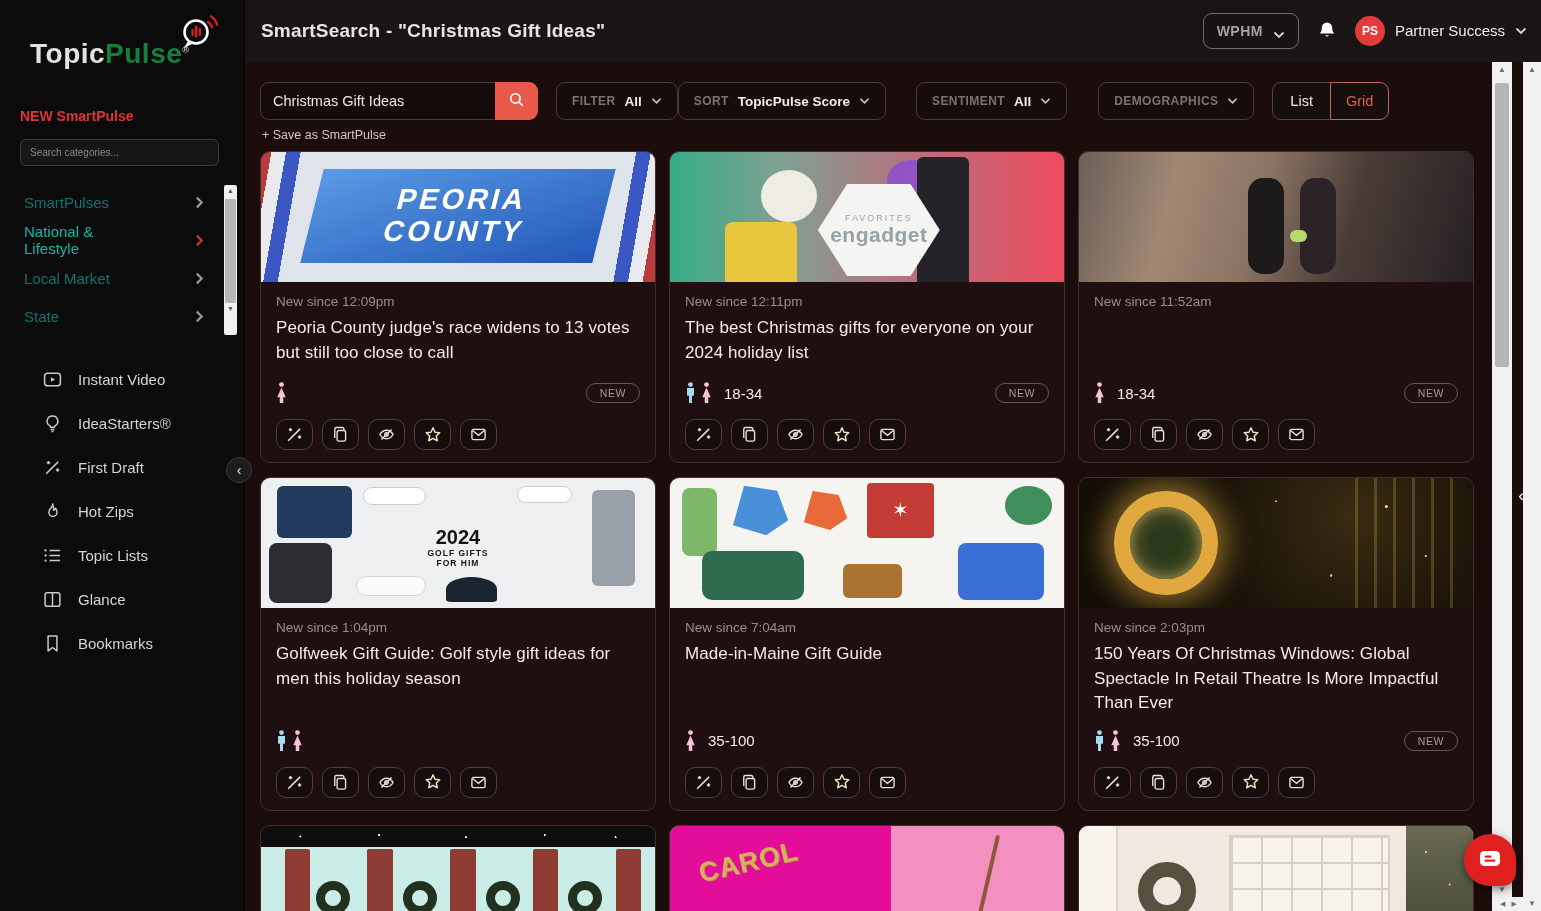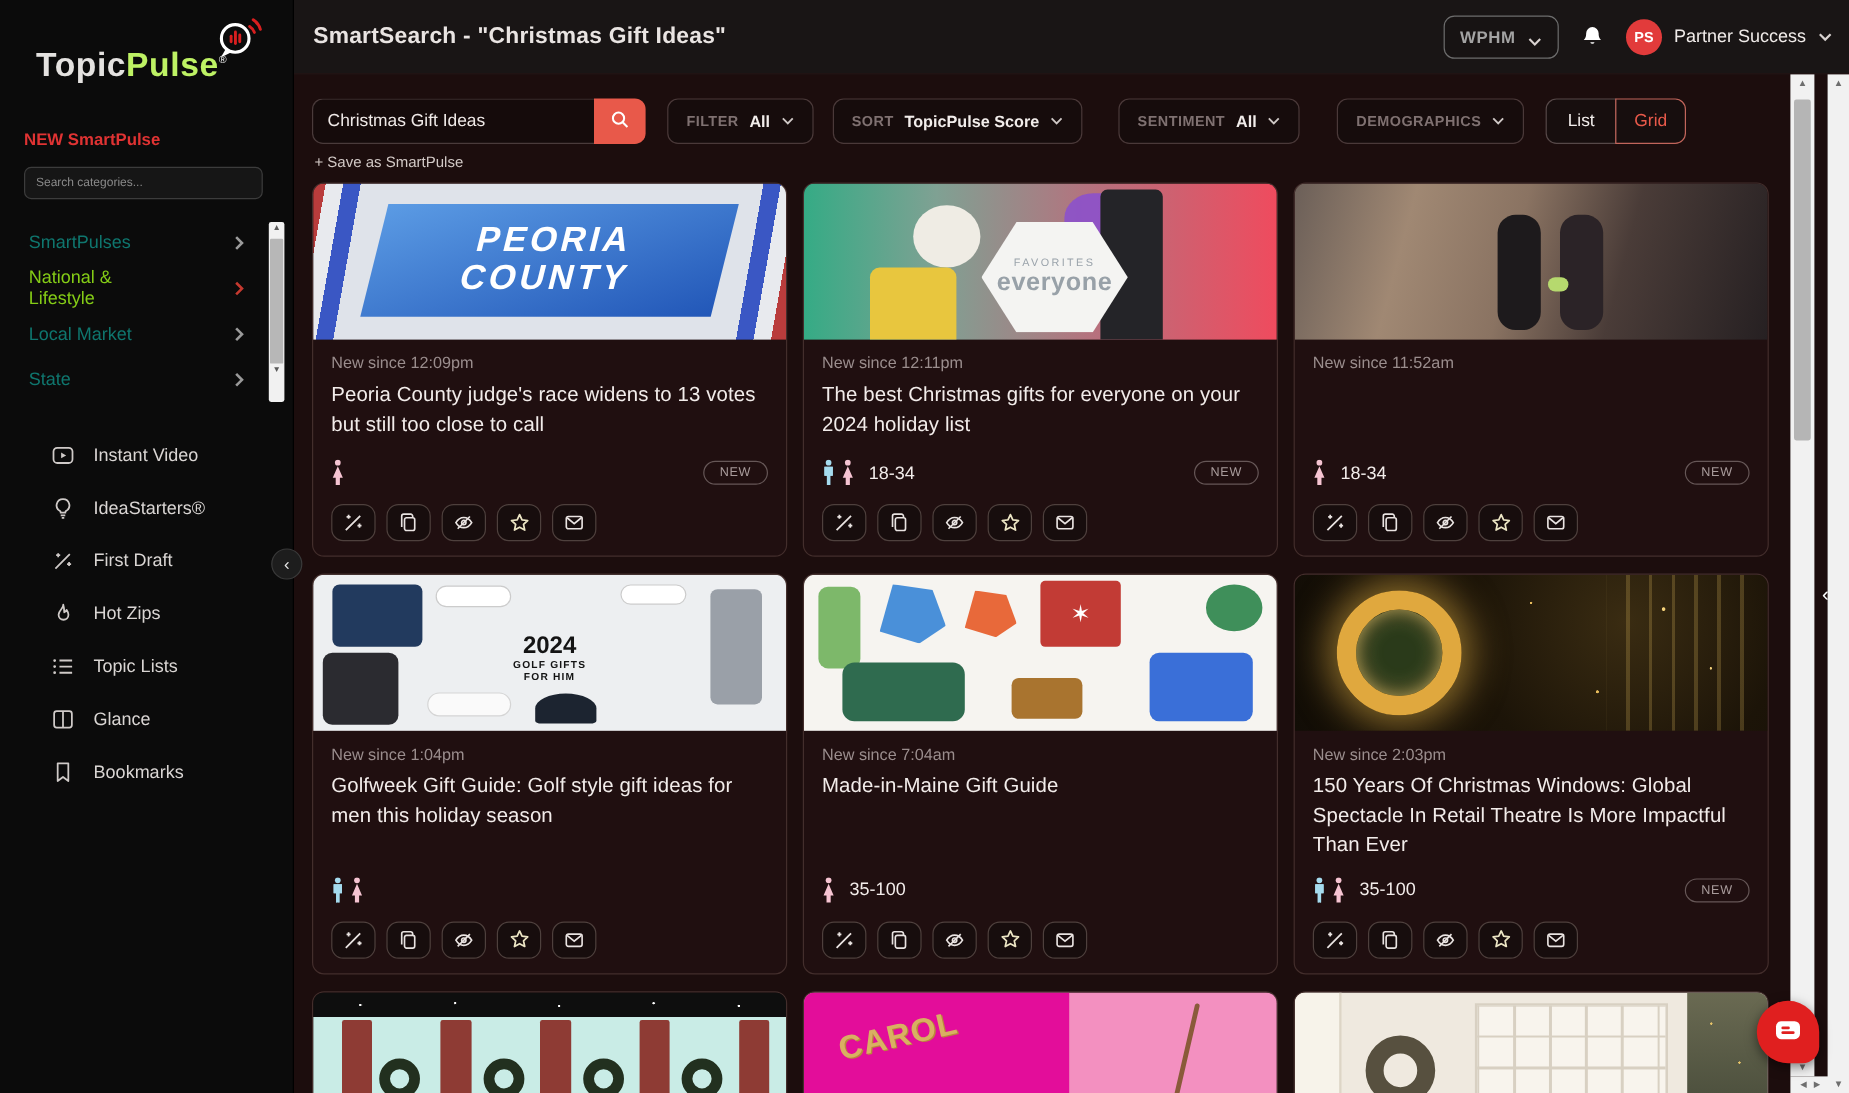--- a/index.html
+++ b/index.html
@@ -4,32 +4,32 @@
 <style>
   html,body{margin:0;padding:0;width:1541px;height:911px;overflow:hidden;
     font-family:"Liberation Sans","DejaVu Sans",sans-serif;background:#1c0d0d;}
   *{box-sizing:border-box;}
   .app{display:flex;width:1541px;height:911px;}
 
   
   .sidebar{width:245px;min-width:245px;background:#0b0b0b;position:relative;border-right:1px solid #000;}
   .logo{position:relative;width:200px;margin:16px auto 0;height:64px;}
   .logo-text{font-size:28px;font-weight:700;letter-spacing:.5px;color:#e4e2e0;position:absolute;left:8px;top:22px;white-space:nowrap;}
-  .logo-text .red{color:#bef264;margin-top:48px;}
+  .logo-text .red{color:#15803d;margin-top:48px;}
   .logo-text sup{font-size:9px;color:#cfcfcf;}
   .logo-bubble{position:absolute;right:2px;top:-4px;}
   .new-sp{color:#e03333;font-weight:700;font-size:14px;margin:28px 0 0 20px;cursor:pointer;}
   .cat-search{display:block;width:199px;margin:15px 0 10px 20px;height:27px;background:#161616;
     border:1px solid #3c3c3c;border-radius:6px;color:#c9c9c9;font-size:10px;padding:0 9px;outline:none;
     font-family:"Liberation Sans",sans-serif;}
   .cat-search::placeholder{color:#8a8a8a;}
   .cats{margin-top:17px;position:relative;}
   .cat-item{display:flex;align-items:center;height:38px;padding:0 40px 0 24px;cursor:pointer;color:#0f766e;font-size:15px;}
   .cat-item .chev{margin-left:auto;color:#9a9a9a;display:flex;}
-  .cat-item.active{color:#84cc16;gap:47px;}
+  .cat-item.active{color:#14b8a6;gap:47px;}
   .cat-item.active .chev{color:#c5392f;}
   .cat-scroll{position:absolute;right:7px;top:2px;width:13px;height:150px;background:#f1f1f1;border-radius:2px;
     display:flex;flex-direction:column;align-items:center;font-size:7px;color:#5a5a5a;cursor:pointer;}
   .cat-scroll .thumb{width:11px;height:104px;background:#b7b7b7;margin-top:2px;border-radius:1px;}
   .cat-scroll .arr{height:12px;line-height:12px;}
   .tools{margin-top:22px;}
   .tool-item{display:flex;align-items:center;height:44px;padding-left:42px;color:#d9d5d3;font-size:15px;cursor:pointer;gap:16px;}
   .tool-item .ticon{display:flex;color:#cfcac8;width:20px;justify-content:center;}
   .collapse-btn{position:absolute;left:226px;top:457px;width:26px;height:26px;border-radius:50%;
     background:#1d1d1d;border:1px solid #3a3a3a;color:#e8e8e8;font-size:14px;line-height:22px;text-align:center;
@@ -54,21 +54,21 @@
   .search-wrap{display:flex;}
   .search-input{width:235px;height:38px;background:#150b0b;border:1px solid #4a3b3b;border-right:none;
     border-radius:9px 0 0 9px;color:#efe9e7;font-size:14.5px;padding:0 12px;outline:none;font-family:"Liberation Sans",sans-serif;}
   .search-btn{width:43px;height:38px;background:#e8594a;border:none;border-radius:0 9px 9px 0;cursor:pointer;
     display:flex;align-items:center;justify-content:center;}
   .pill{display:flex;align-items:center;gap:9px;height:38px;padding:0 15px;border:1px solid #4a3939;border-radius:9px;
     background:#160c0c;cursor:pointer;}
   .p-label{font-size:12px;letter-spacing:.4px;color:#7f7171;font-weight:600;}
   .p-val{font-size:13.5px;font-weight:700;color:#f2edeb;}
   .pill .chev-d{color:#cfc8c6;}
-  .ml18{margin-left:18px;} .ml15{margin-left:16px;text-align:center;} .ml30{margin-left:30px;} .ml31{margin-left:31px;}
+  .ml18{margin-left:18px;} .ml15{margin-left:0;text-align:center;} .ml30{margin-left:30px;} .ml31{margin-left:31px;}
   .view-toggle{display:flex;margin-left:18px;}
   .btn-list{height:38px;padding:0 17px;background:#170e0e;border:1px solid #564848;border-radius:9px 0 0 9px;
     color:#f2edeb;font-size:14.5px;cursor:pointer;}
   .btn-grid{height:38px;padding:0 15px;background:#170e0e;border:1px solid #c2655b;border-radius:0 9px 9px 0;
     margin-left:-1px;color:#e8594a;font-size:14.5px;cursor:pointer;}
   .save-link{display:inline-block;margin:8px 0 0 17px;color:#d2c9c6;font-size:12.5px;cursor:pointer;}
 
   .grid{margin:8px 0 0 15px;display:grid;grid-template-columns:repeat(3,396px);column-gap:13px;row-gap:14px;}
   .card{background:#200f10;border:1px solid #432e2c;border-radius:10px;display:flex;flex-direction:column;
     overflow:hidden;min-height:312px;cursor:pointer;}
@@ -460,21 +460,21 @@
             </div>
           </article>
           <article class="card">
             <div class="cimg img-engadget">
               <div class="eg-head"></div>
               <div class="eg-purple"></div>
               <div class="eg-dark"></div>
               <div class="eg-yellow"></div>
         <div class="hexbadge">
                 <span class="t">FAVORITES</span>
-                <span class="m">everyone</span>
+                <span class="m">engadget</span>
               </div>
             </div>
             <div class="card-body">
               <div class="time">New since 12:11pm</div>
               <h3 class="title">The best Christmas gifts for everyone on your 2024 holiday list</h3>
               <div class="meta">
                 <span class="demo">
                   <span class="person male">
                     <svg viewBox="0 0 12 24" width="11" height="22" fill="currentColor">
                       <circle cx="6" cy="2.8" r="2.6"></circle>

